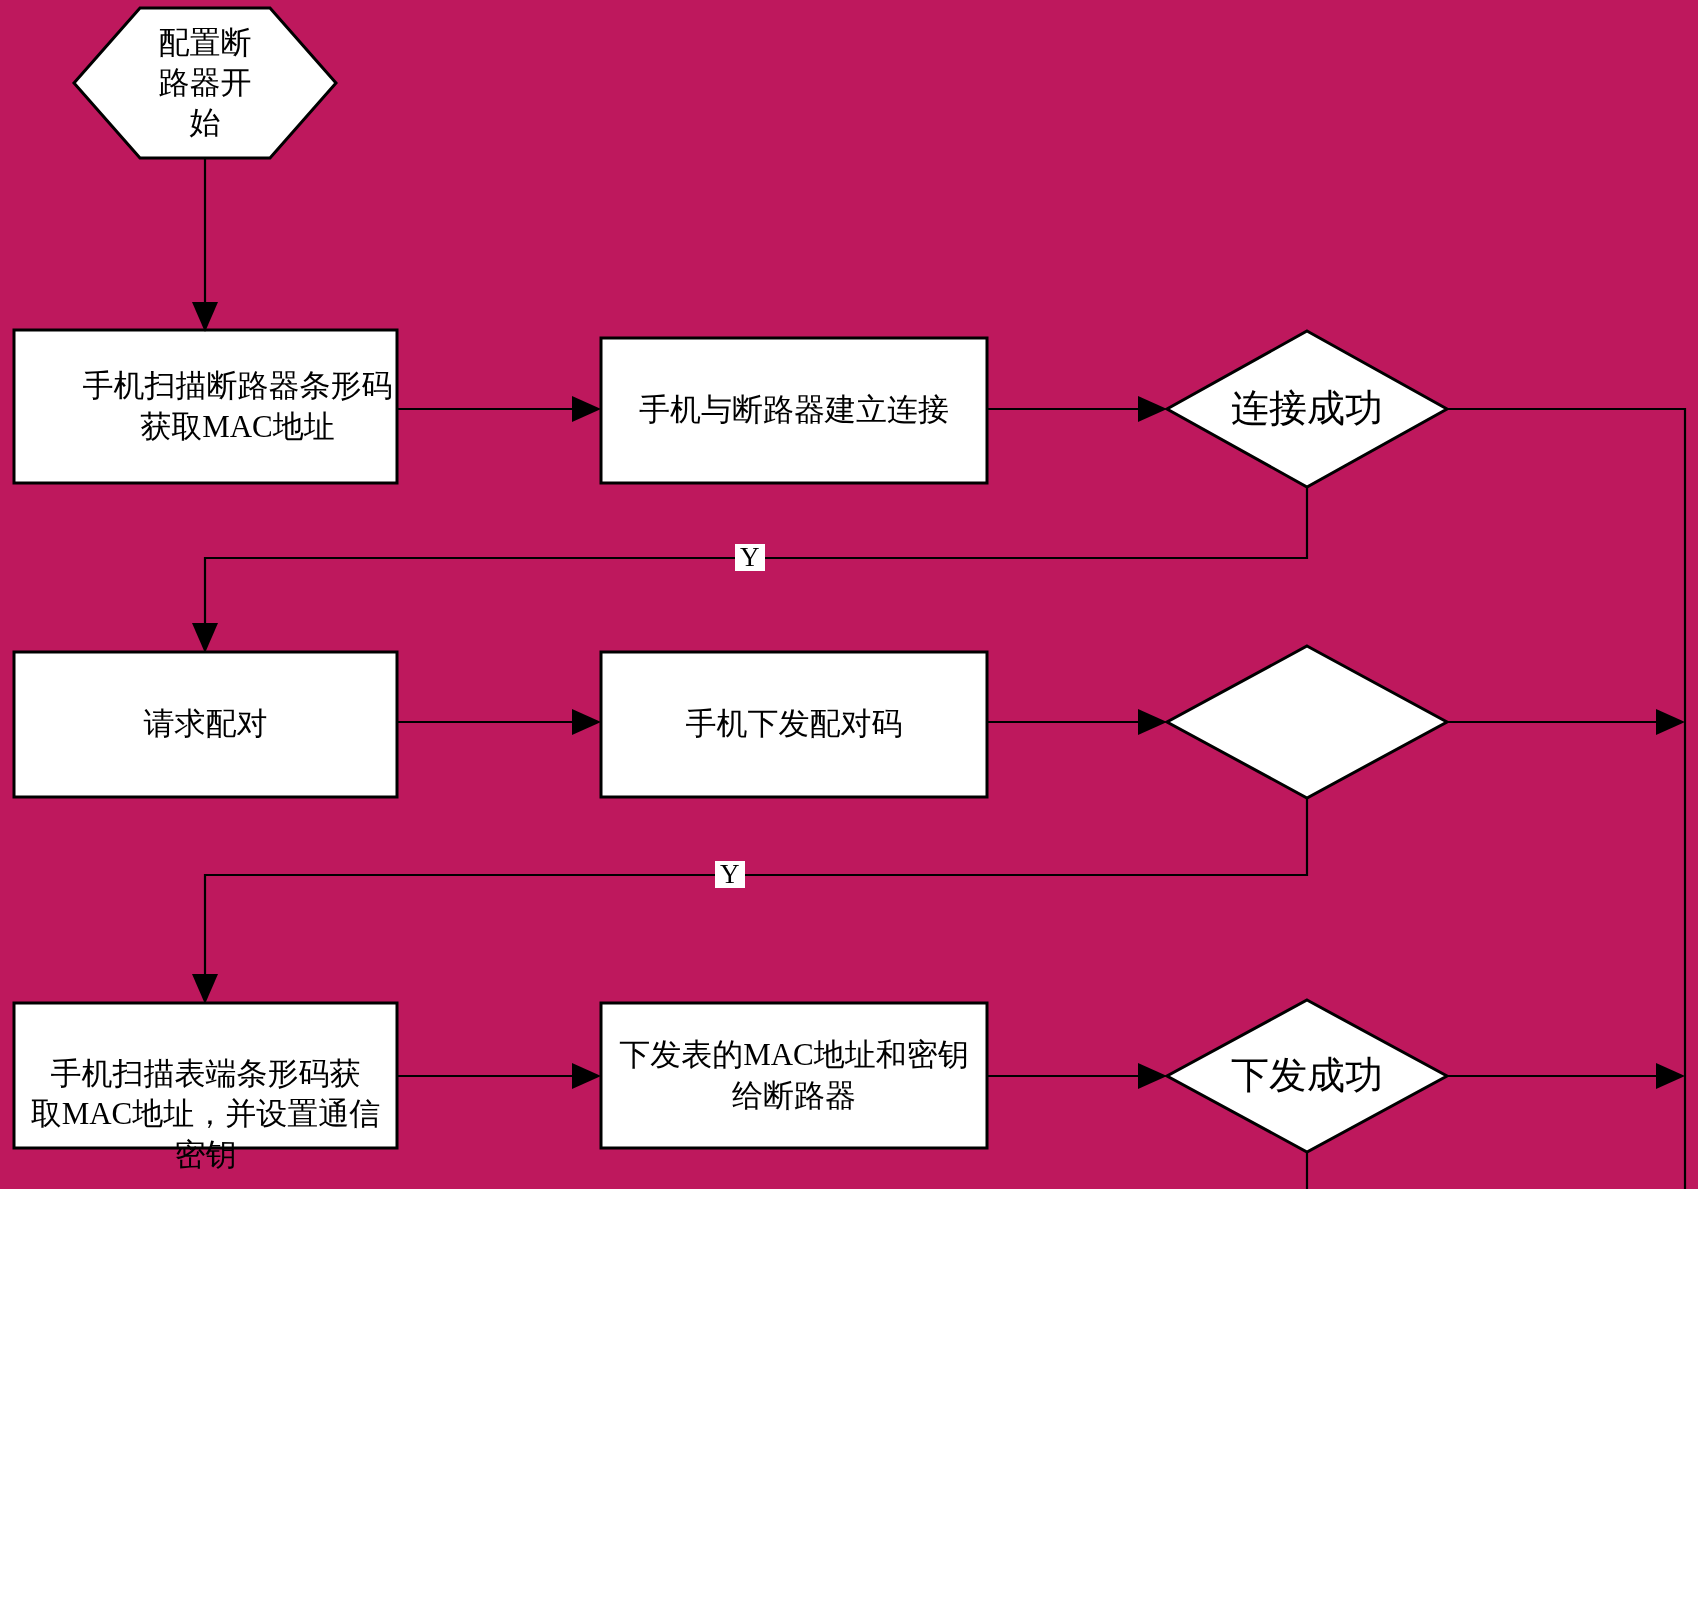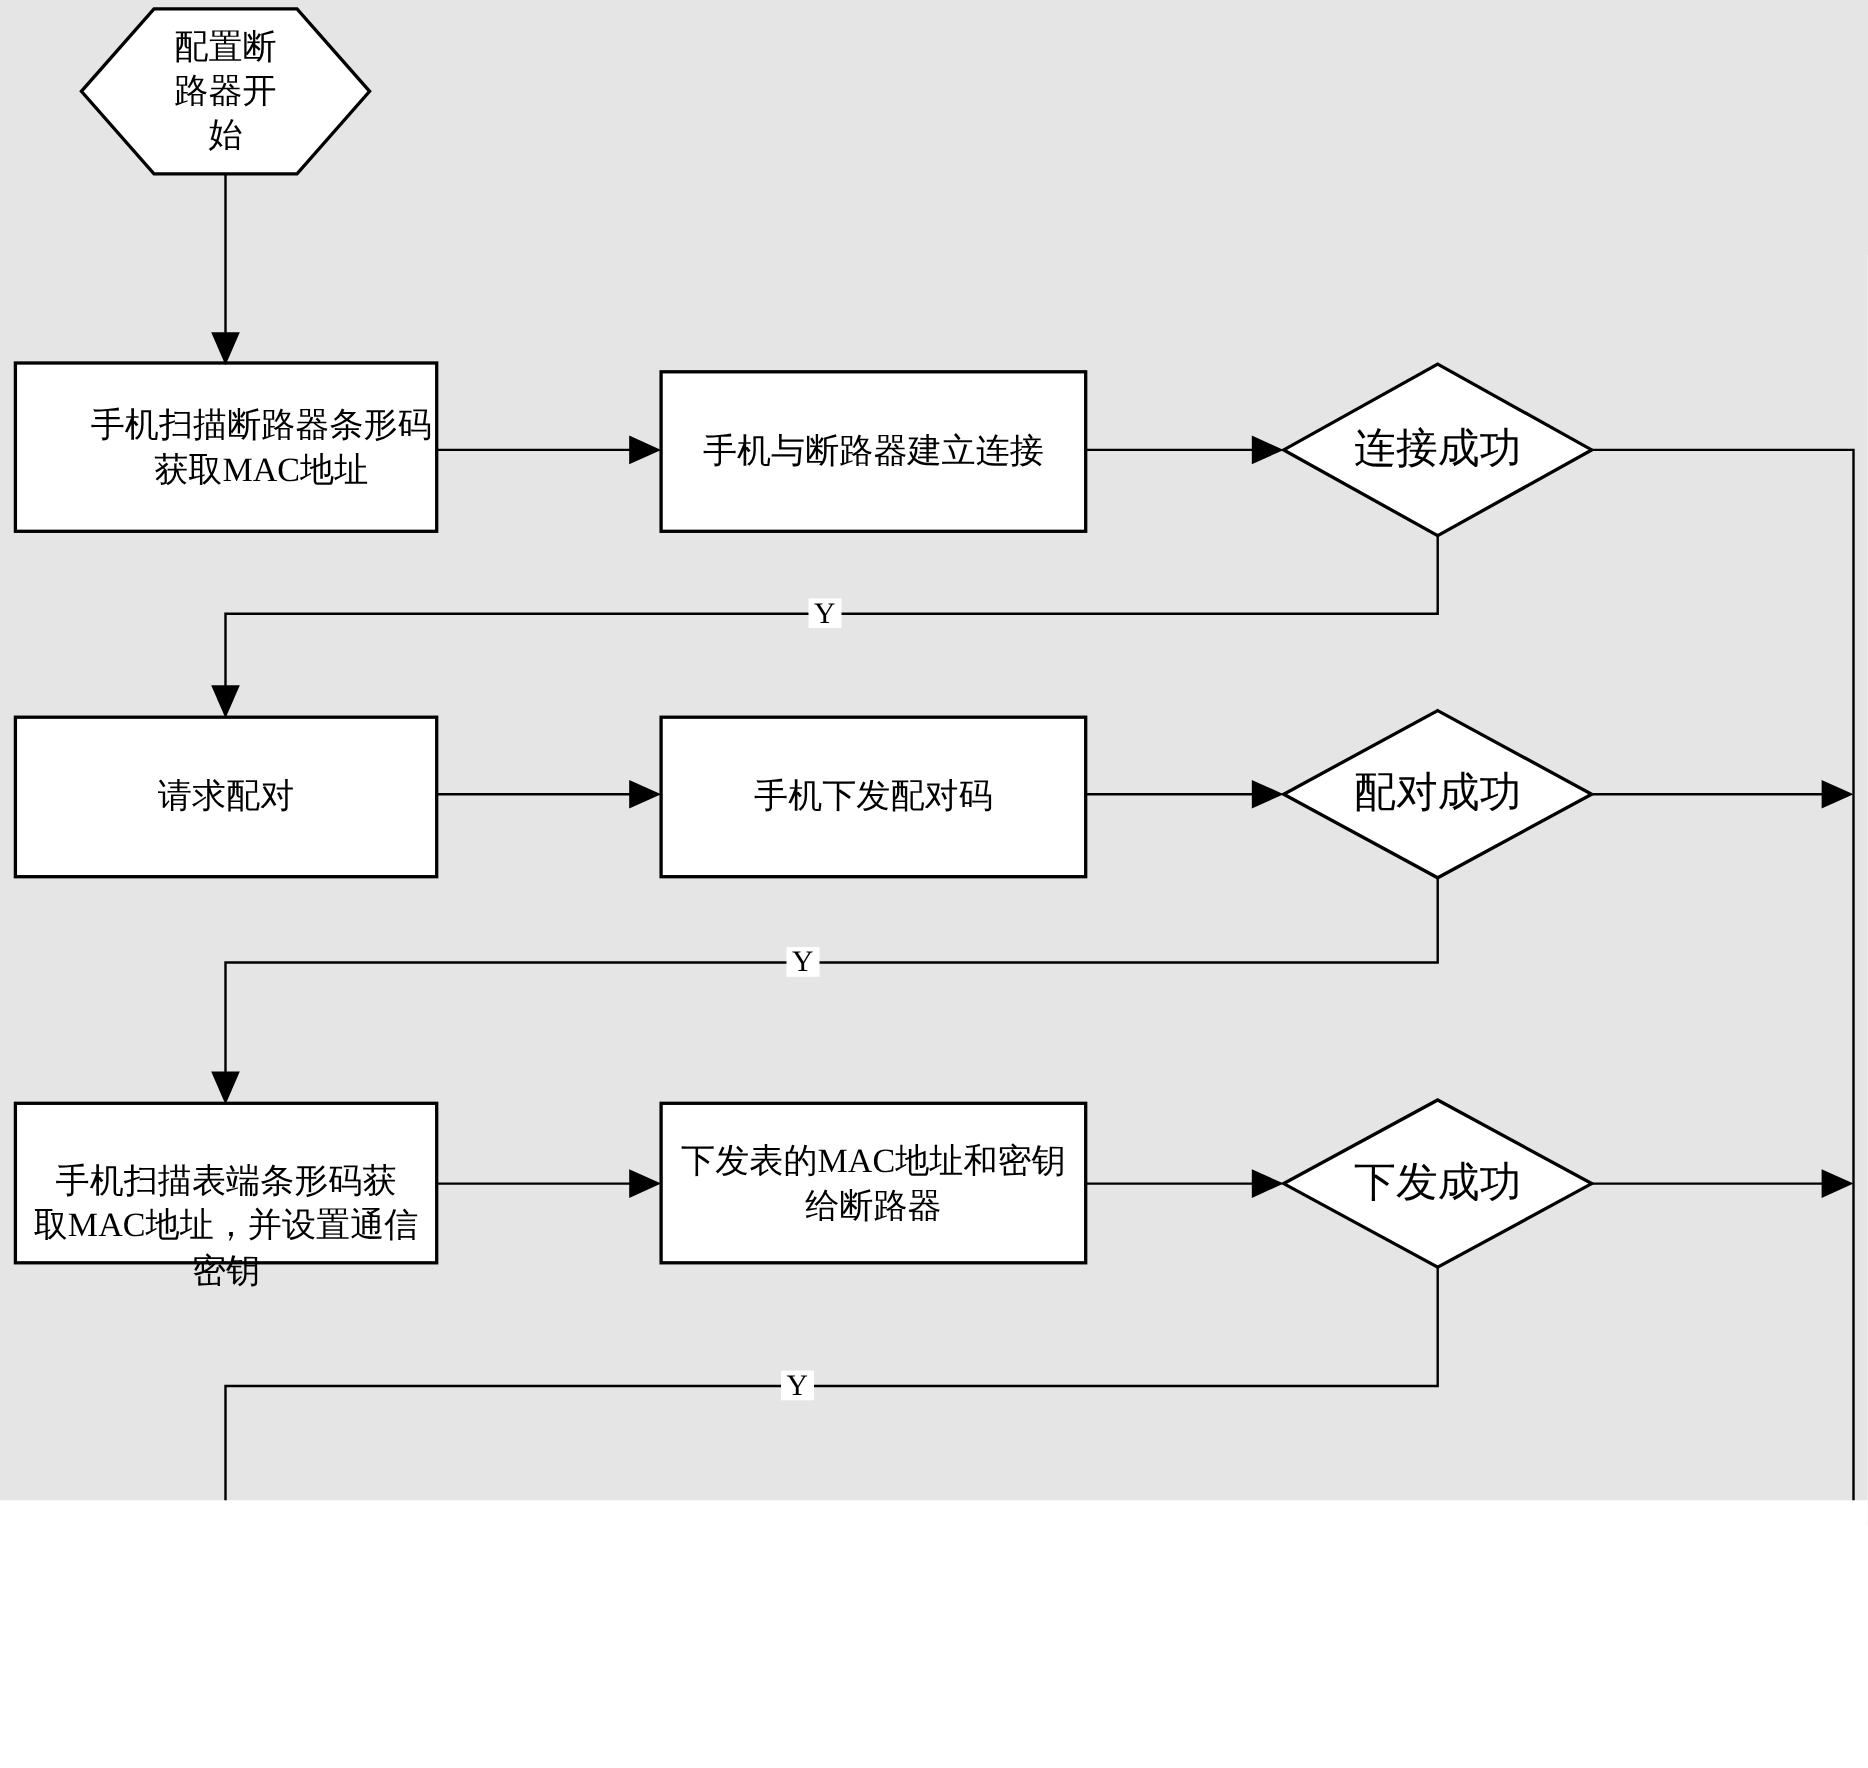--- a/index.html
+++ b/index.html
@@ -6,22 +6,22 @@
     margin: 0;
     padding: 0;
     background: #ffffff;
   }
   body {
     font-family: "Liberation Serif", "DejaVu Serif", serif;
   }
   #canvas {
     position: relative;
     width: 1698px;
-    height: 1364px;
-    background: #e5e5e5;
+    height: 1189px;
+    background: #be185d;
     overflow: hidden;
   }
   svg.flow {
     position: absolute;
     left: 0;
     top: 0;
     width: 1698px;
     height: 1607px;
   }
   .shape-stroke {
@@ -144,21 +144,20 @@
 获取MAC地址</div>
 
   <div class="node-label lbl-process" style="left:601px; top:338px; width:386px; height:145px;text-align:center;">手机与断路器建立连接</div>
 
   <div class="node-label lbl-decision" style="left:1187px; top:331px; width:240px; height:156px;">连接成功</div>
 
   <div class="node-label lbl-process" style="left:601px; top:652px; width:386px; height:145px;">手机下发配对码</div>
 
   <div class="node-label lbl-process" style="left:14px; top:652px; width:383px; height:145px;">请求配对</div>
 
-  <div class="node-label lbl-decision" style="left:1187px; top:646px; width:240px; height:152px;">配对成功</div>
 
   <div class="node-label lbl-process" style="left:14px; top:1042px; width:383px; height:145px;">手机扫描表端条形码获
 取MAC地址，并设置通信
 密钥</div>
 
   <div class="node-label lbl-process" style="left:601px; top:1003px; width:386px; height:145px;border-radius:12px;">下发表的MAC地址和密钥
 给断路器</div>
 
   <div class="node-label lbl-decision" style="left:1187px; top:1000px; width:240px; height:152px;">下发成功</div>
 

